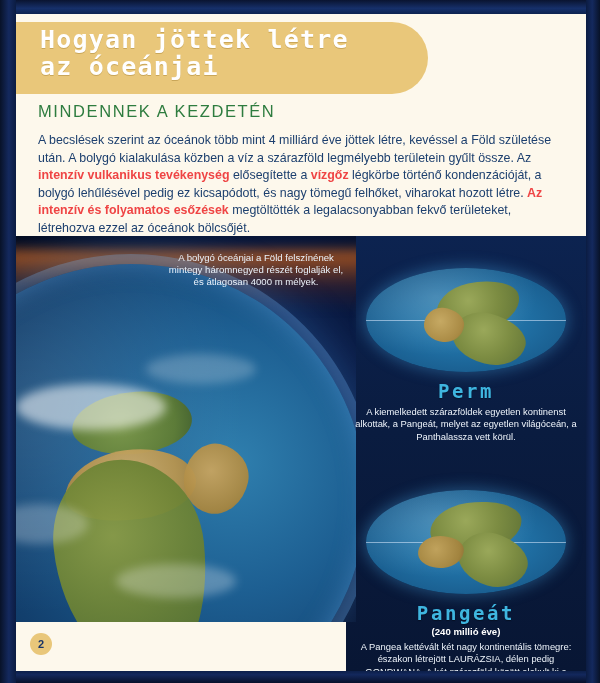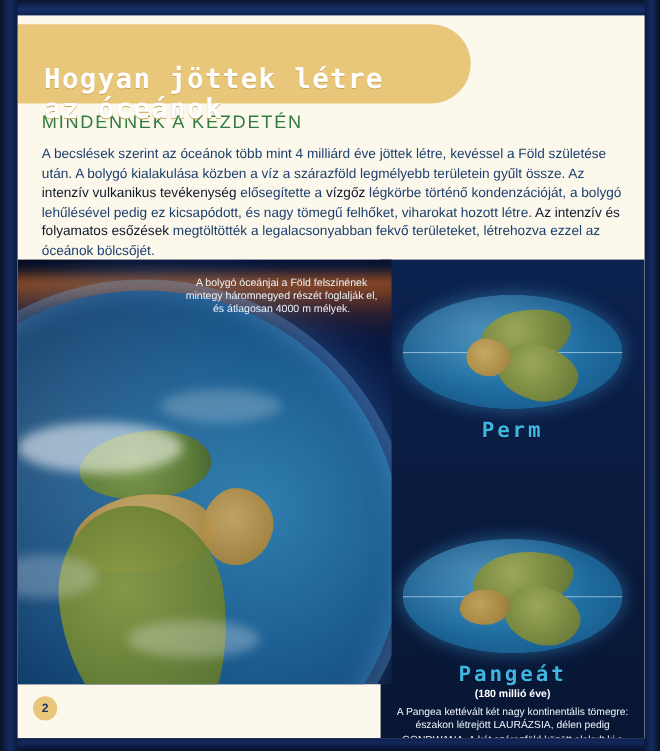--- a/index.html
+++ b/index.html
@@ -74,21 +74,20 @@
     top: 12px;
     width: 370px;
     color: #ffffff;
     font-size: 25px;
     line-height: 27px;
     font-weight: bold;
     letter-spacing: 1.2px;
     font-family: "DejaVu Sans Mono", monospace;
     text-shadow: 0 1px 0 #c9a659;
     z-index: 6;
-    margin-top: 32px;
   }
 
   .subtitle {
     position: absolute;
     left: 22px;
     top: 88px;
     color: #2e7c3f;
     font-size: 16.5px;
     letter-spacing: 1.6px;
     font-weight: normal;
@@ -99,21 +98,21 @@
     position: absolute;
     left: 22px;
     top: 118px;
     width: 528px;
     font-size: 12.4px;
     line-height: 17.6px;
     color: #1c3f6e;
     font-family: "Liberation Sans", sans-serif;
     text-align: left;
   }
-  .body-text b { color: #0f172a; font-weight: normal; }
+  .body-text b { color: #ef4444; font-weight: bold; }
 
   
   .earth-panel {
     position: absolute;
     left: 0;
     top: 222px;
     width: 340px;
     height: 386px;
     background: radial-gradient(circle at 62% 52%, #123a7a 0%, #0b1e4c 45%, #050d22 100%);
     overflow: hidden;
@@ -307,21 +306,21 @@
 </head>
 <body>
 
 <div class="page">
 
   <div class="paper">
 
     <div class="title-banner"></div>
     <div class="title-text">
       <div>Hogyan jöttek létre</div>
-      <div>az óceánok</div>
+      <div>az óceánjai</div>
     </div>
 
     <div class="subtitle">MINDENNEK A KEZDETÉN</div>
 
     <div class="body-text">A becslések szerint az óceánok több mint 4 milliárd éve jöttek létre, kevéssel a Föld születése után. A bolygó kialakulása közben a víz a szárazföld legmélyebb területein gyűlt össze. Az <b>intenzív vulkanikus tevékenység</b> elősegítette a <b>vízgőz</b> légkörbe történő kondenzációját, a bolygó lehűlésével pedig ez kicsapódott, és nagy tömegű felhőket, viharokat hozott létre. <b>Az intenzív és folyamatos esőzések</b> megtöltötték a legalacsonyabban fekvő területeket, létrehozva ezzel az óceánok bölcsőjét.</div>
 
     <div class="right-bg"></div>
 
     <div class="earth-panel">
       <div class="earth-glowline"></div>
@@ -344,31 +343,32 @@
     <div class="right-col">
 
       <div class="map-block" style="position:absolute; left:0; top:28px; width:240px;">
         <div class="map-oval">
           <div class="equator"></div>
           <div class="pangea p1a"></div>
           <div class="pangea p1b"></div>
           <div class="pangea p1c"></div>
         </div>
         <div class="era-title">Perm</div>
+        <div class="era-desc">A kiemelkedett szárazföldek egyetlen kontinenst alkottak, a Pangeát, melyet az egyetlen világóceán, a Panthalassza vett körül.</div>
       </div>
 
       <div class="map-block" style="position:absolute; left:0; top:250px; width:240px;">
         <div class="map-oval">
           <div class="equator"></div>
           <div class="pangea p2a"></div>
           <div class="pangea p2b"></div>
           <div class="pangea p2c"></div>
         </div>
         <div class="era-title">Pangeát</div>
-        <div class="era-sub">(180 millió éve)</div>
+        <div class="era-sub">(240 millió éve)</div>
         <div class="era-desc">A Pangea kettévált két nagy kontinentális tömegre: északon létrejött LAURÁZSIA, délen pedig GONDWANA. A két szárazföld között alakult ki a TETHYS-ÓCEÁN, amely a Földközi-tenger elődjének tekinthető.</div>
       </div>
 
     </div>
 
     <div class="page-number">2</div>
   </div>
 
   <div class="frame-top"></div>
   <div class="frame-bottom"></div>

